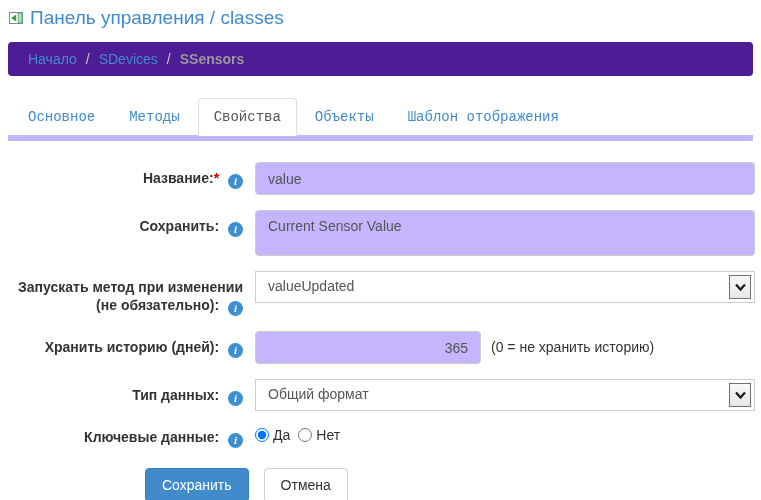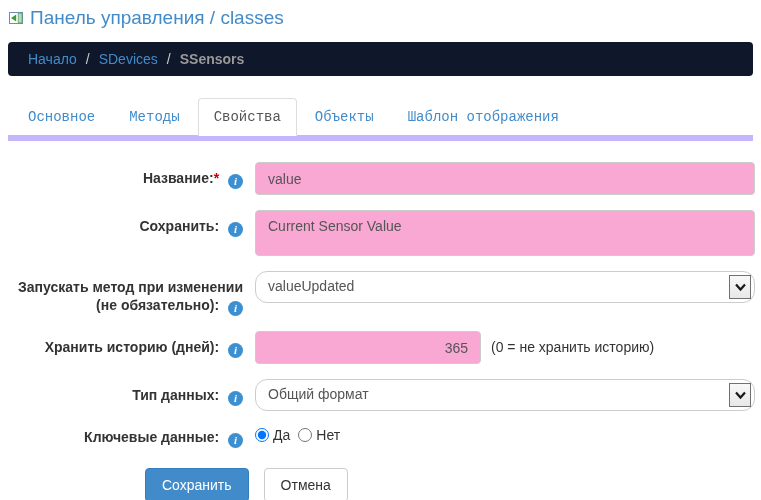--- a/index.html
+++ b/index.html
@@ -5,21 +5,21 @@
   html,body{margin:0;padding:0;}
   body{
     width:761px;height:500px;overflow:hidden;background:#fff;
     font-family:"Liberation Sans",sans-serif;font-size:14px;color:#333;
   }
   a{text-decoration:none;}
   
   .app-header{padding:7px 0 0 8px;display:flex;align-items:center;gap:6px;}
   .app-header a{color:#428bca;font-size:19px;}
   
-  .breadcrumb{background:#0f172a;border-radius:4px;margin:13px 8px 0;padding:9px 20px;
+  .breadcrumb{background:#4c1d95;border-radius:4px;margin:13px 8px 0;padding:9px 20px;
     display:flex;align-items:center;}
   .breadcrumb a{color:#428bca;}
   .breadcrumb .sep{color:#ccc;padding:0 9px;}
   .breadcrumb .current{color:#999;font-weight:bold;}
   
   .tabs{display:flex;margin:22px 8px 5px;border-bottom:6px solid #c4b5fd;padding-left:4px;font-family:Liberation Mono, monospace;}
   .tab{padding:10px 15px;margin-right:2px;margin-bottom:-1px;color:#428bca;cursor:pointer;
     border:1px solid transparent;border-radius:4px 4px 0 0;}
   .tab.active{background:#fff;border-color:#ddd #ddd #fff;color:#555;cursor:default;}
   
@@ -27,27 +27,27 @@
   .form-row{display:flex;margin-bottom:15px;}
   .label-col{flex:0 0 243px;width:243px;text-align:right;font-weight:bold;
     padding-top:7px;line-height:18px;}
   .control-col{margin-left:12px;display:flex;align-items:flex-start;}
   .required{color:#c00;}
   .info-icon{display:inline-block;width:15px;height:15px;border-radius:50%;
     background:#3c90d1;color:#fff;font-style:italic;font-weight:bold;
     font-family:"Liberation Serif",serif;font-size:11px;line-height:15px;
     text-align:center;vertical-align:-2px;margin-left:5px;cursor:pointer;}
   .text-input{width:500px;height:33px;box-sizing:border-box;border:1px solid #ccc;
-    border-radius:4px;padding:6px 12px;font-size:14px;color:#555;font-family:inherit;background:#f9a8d4;}
+    border-radius:4px;padding:6px 12px;font-size:14px;color:#555;font-family:inherit;background:#c4b5fd;}
   textarea.text-input{height:46px;resize:none;padding-top:7px;}
   .num-input{width:226px;text-align:right;}
   .note{margin-left:10px;line-height:33px;color:#333;white-space:nowrap;}
   
   .select{position:relative;width:500px;height:32px;box-sizing:border-box;
-    border:1px solid #ccc;border-radius:12px;background:#fff;cursor:pointer;}
+    border:1px solid #ccc;border-radius:0;background:#fff;cursor:pointer;}
   .select-value{position:absolute;left:12px;top:6px;color:#555;}
   .select-arrow{position:absolute;right:3px;top:3px;bottom:3px;width:22px;
     background:linear-gradient(#f8f8f8,#e8e8e8);border:1px solid #707070;
     box-sizing:border-box;display:flex;align-items:center;justify-content:center;}
   
   .radio-row .label-col{padding-top:2px;}
   .radio-group{display:flex;align-items:center;padding-top:1px;}
   .radio-group input{margin:0 4px 0 0;width:14px;height:14px;}
   .radio-group label{margin-right:8px;color:#333;}
   

